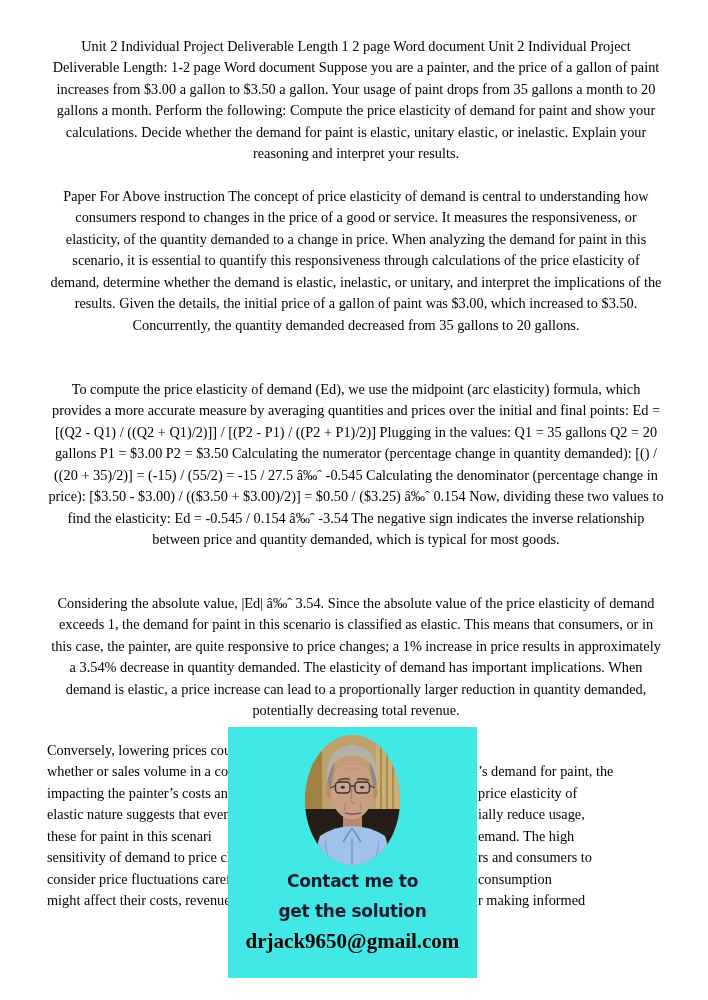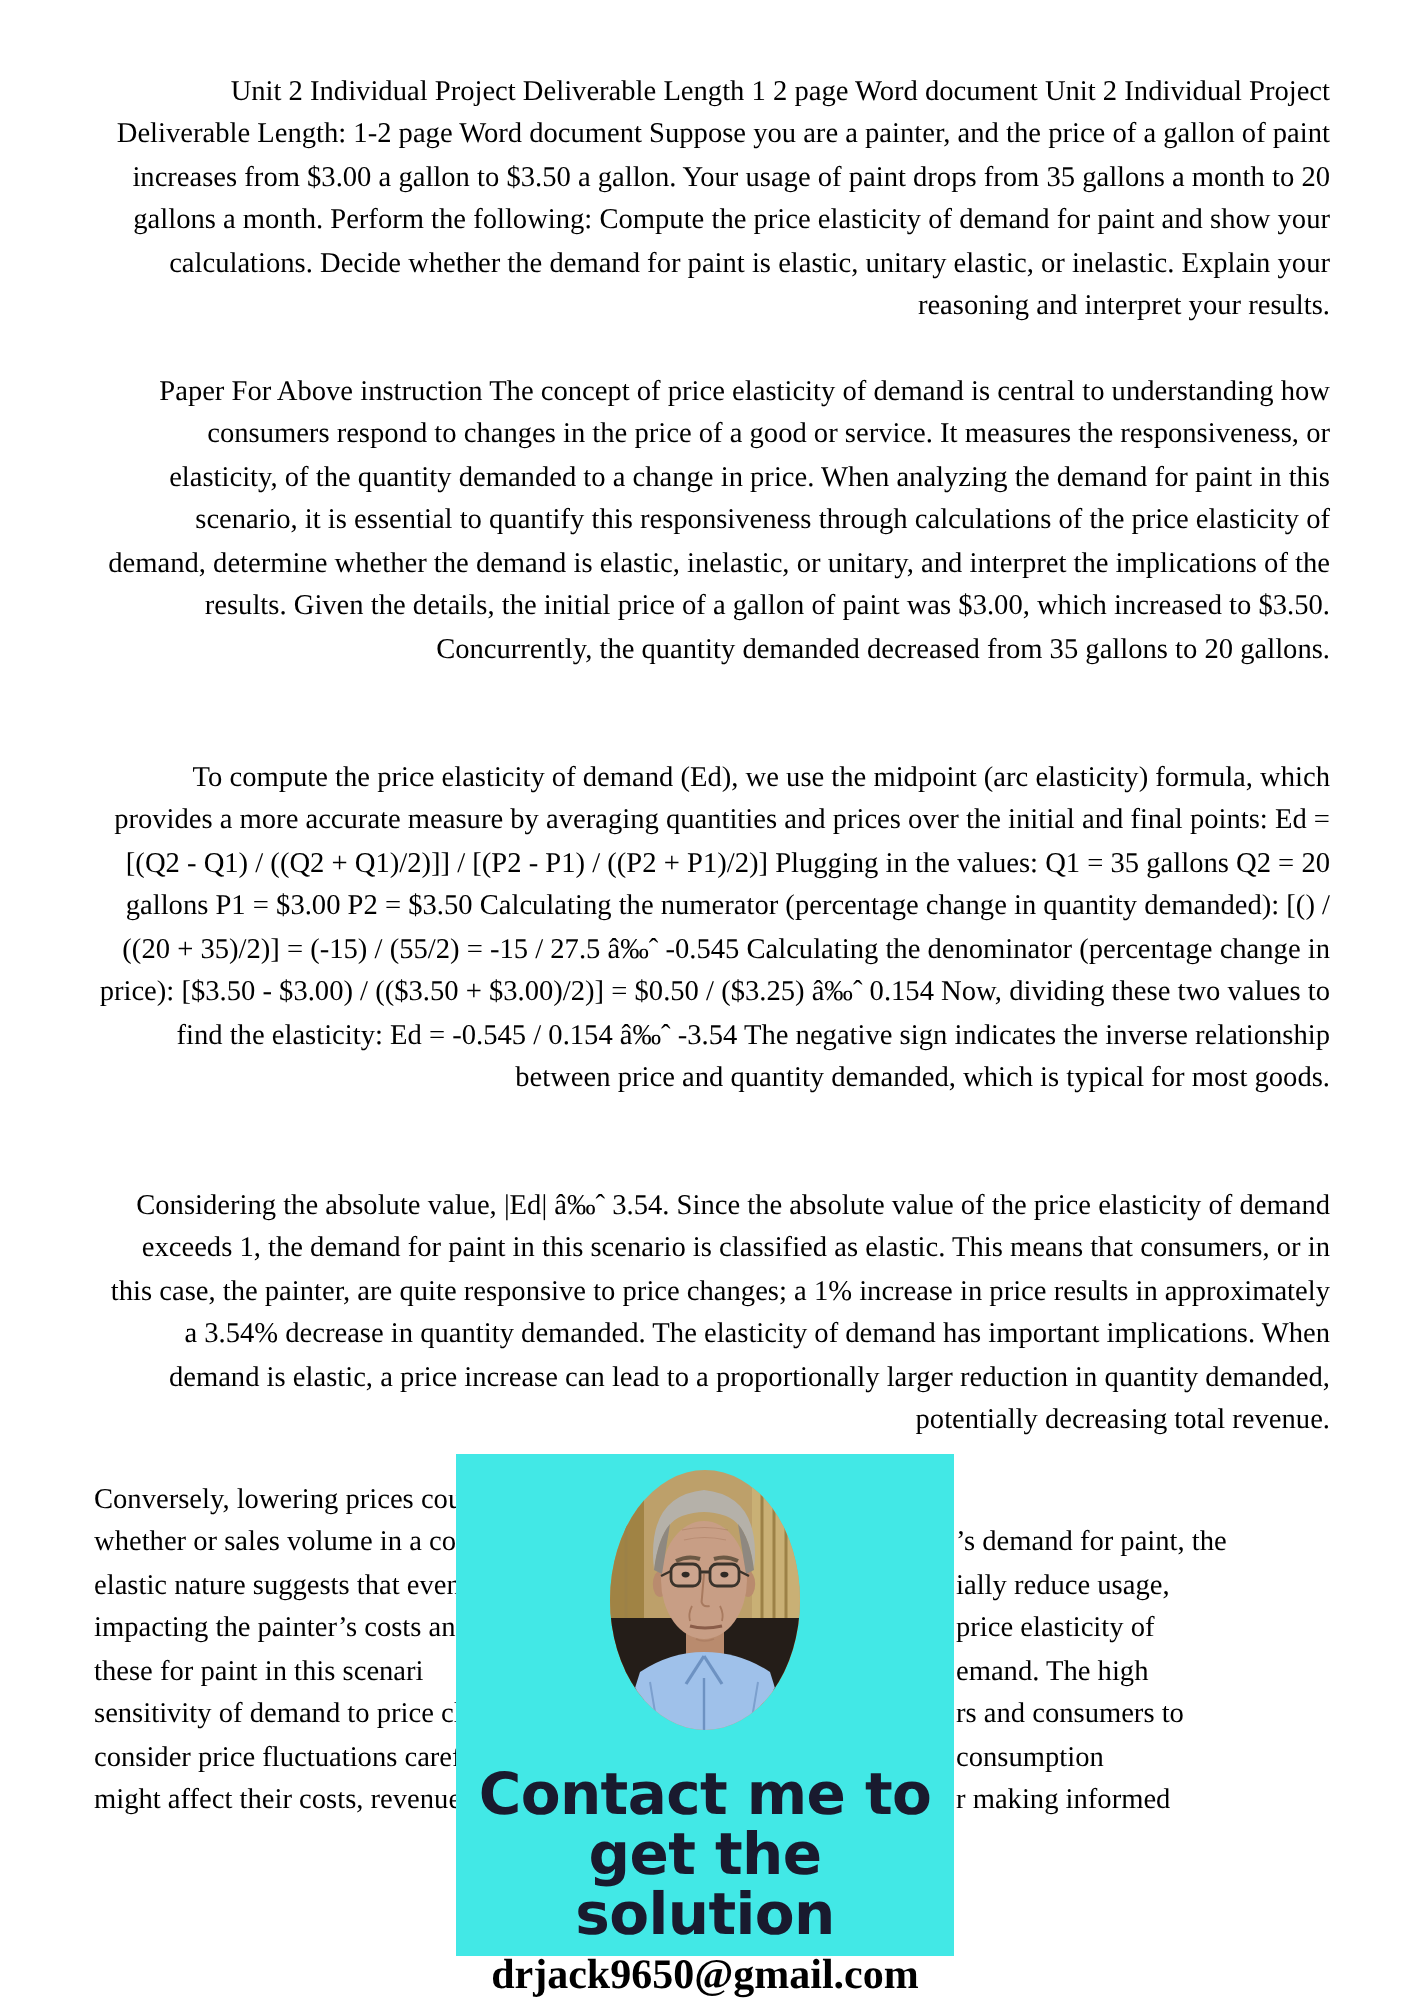--- a/index.html
+++ b/index.html
@@ -36,21 +36,21 @@
     width:708px;height:1000px;
     overflow:hidden;
     background:var(--page-bg);
   }
   .para{
     position:absolute;
     left:47px;
     width:618px;
     font-size:14.3px;
     line-height:21.45px;
-    text-align:right;
+    text-align:center;
     margin:0;
   }
   #p1{top:36px;}
   #p2{top:186px;}
   #p3{top:379px;}
   #p4{top:593px;}
   #p5{top:740px;height:194px;}
   .split-line{position:relative;height:21.45px;}
   .split-line .lfrag{position:absolute;left:0;top:0;white-space:nowrap;}
   .split-line .rfrag{position:absolute;left:431px;top:0;white-space:nowrap;}
@@ -62,24 +62,24 @@
     background:var(--card-bg);
     text-align:center;
     cursor:pointer;
   }
   .photo-wrap{
     margin:8px auto 0 auto;
     width:95px;height:130px;
   }
   .photo-wrap svg{display:block;}
   .card-title{
-    margin-top:17px;
+    margin-top:1px;
     font-family:"DejaVu Sans", sans-serif;
     font-weight:bold;
-    font-size:29px;
+    font-size:17px;
     line-height:30px;
     letter-spacing:-0.3px;
     color:var(--card-title-color);
   }
   .card-email{
     margin-top:3px;
     font-family:Liberation Serif, serif;
     font-weight:bold;
     font-size:21px;
     line-height:25px;
@@ -98,26 +98,26 @@
 
   <div class="para" id="p5">
     <div class="split-line">
         <span class="lfrag">Conversely, lowering prices cou</span>
       </div>
     <div class="split-line">
         <span class="lfrag">whether or sales volume in a co</span>
         <span class="rfrag">’s demand for paint, the</span>
       </div>
     <div class="split-line">
+        <span class="lfrag">impacting the painter’s costs an</span>
+        <span class="rfrag">price elasticity of</span>
+      </div>
+    <div class="split-line">
         <span class="lfrag">elastic nature suggests that even</span>
         <span class="rfrag">ially reduce usage,</span>
-      </div>
-    <div class="split-line">
-        <span class="lfrag">impacting the painter’s costs an</span>
-        <span class="rfrag">price elasticity of</span>
       </div>
     <div class="split-line">
         <span class="lfrag">these for paint in this scenari</span>
         <span class="rfrag">emand. The high</span>
       </div>
     <div class="split-line">
         <span class="lfrag">sensitivity of demand to price cl</span>
         <span class="rfrag">rs and consumers to</span>
       </div>
     <div class="split-line">

